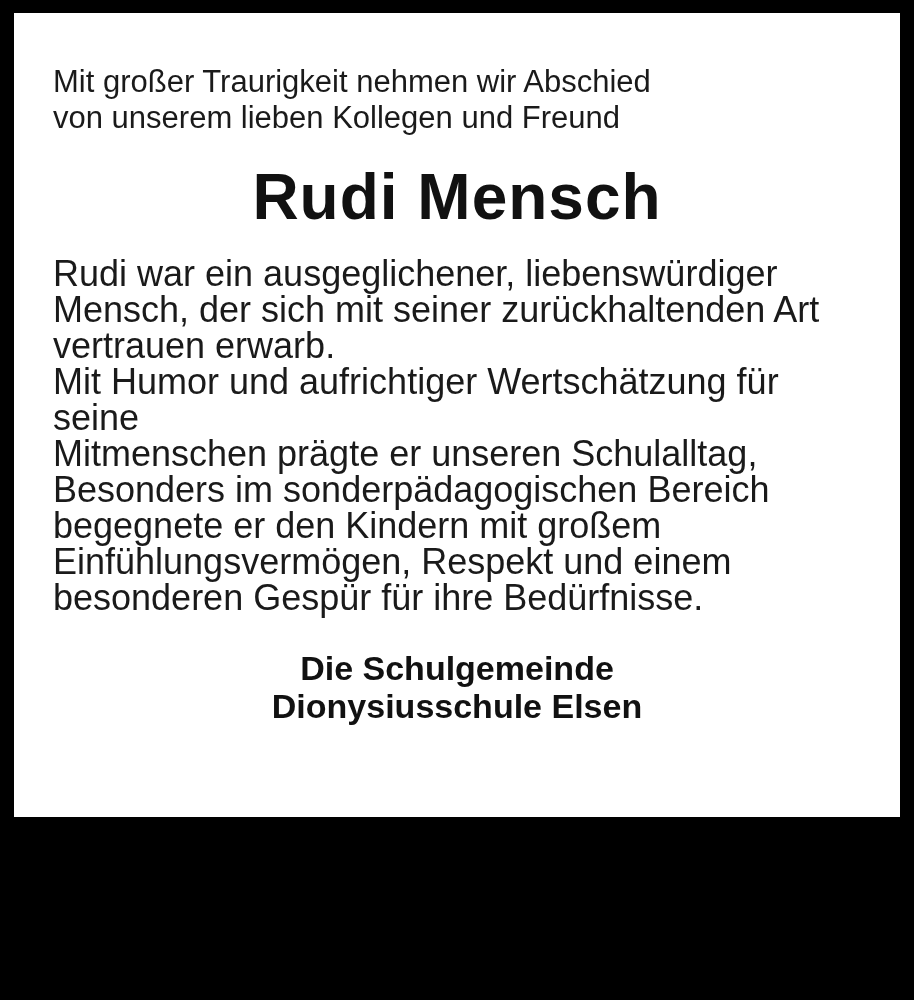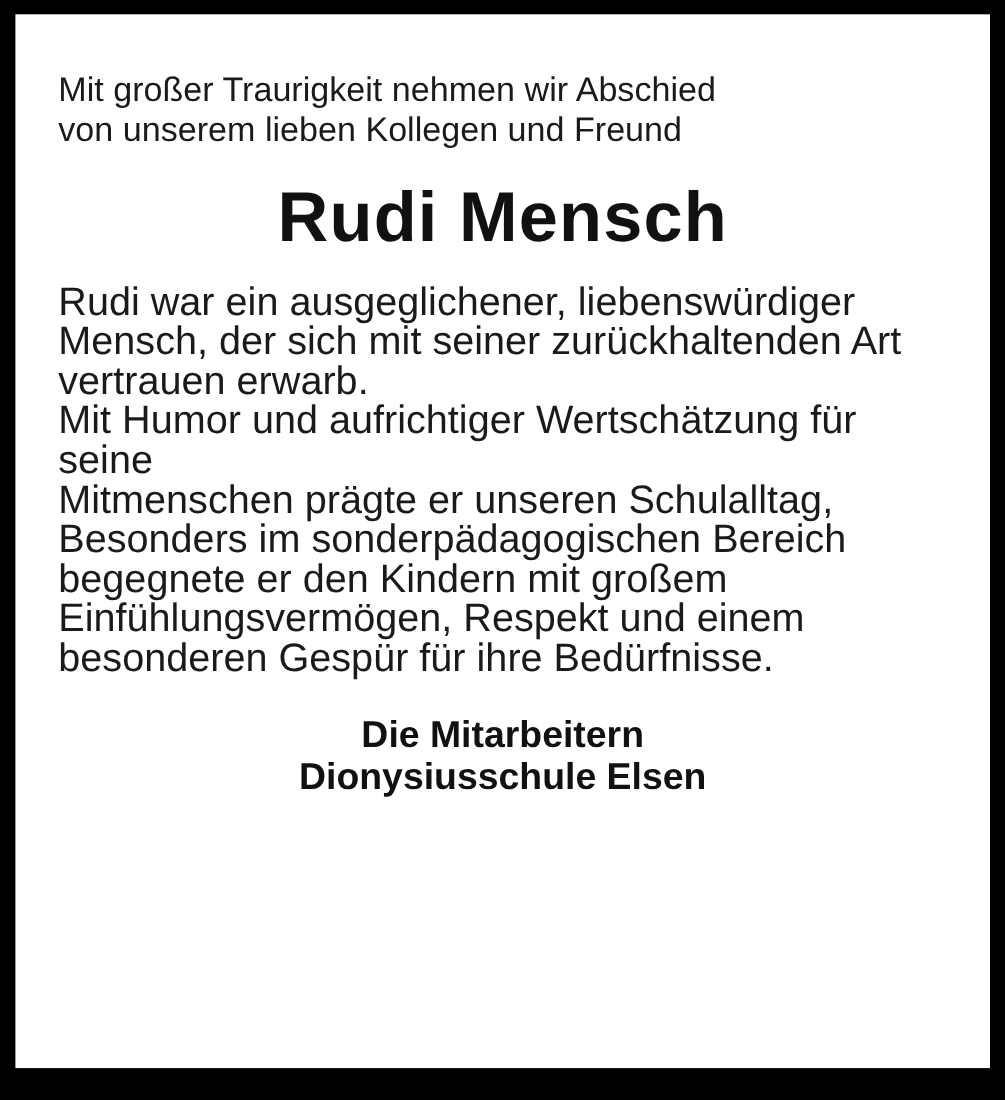--- a/index.html
+++ b/index.html
@@ -17,21 +17,21 @@
     position: relative;
     width: 914px;
     height: 1000px;
     background: #000000;
   }
   .sheet {
     position: absolute;
     left: 14px;
     top: 13px;
     width: 886px;
-    height: 958px;
+    height: 804px;
     background: #ffffff;
     box-sizing: border-box;
     padding: 51px 39px 0 39px;
     overflow: hidden;
     color: #1a1a1a;
   }
   p {
     margin: 0;
     white-space: pre-wrap;
   }
@@ -75,16 +75,16 @@
     <p class="name">Rudi Mensch</p>
     <p class="body-para para-1">Rudi war ein ausgeglichener, liebenswürdiger
 Mensch, der sich mit seiner zurückhaltenden Art
 vertrauen erwarb.
 Mit Humor und aufrichtiger Wertschätzung für seine
 Mitmenschen prägte er unseren Schulalltag,
 Besonders im sonderpädagogischen Bereich
 begegnete er den Kindern mit großem
 Einfühlungsvermögen, Respekt und einem
 besonderen Gespür für ihre Bedürfnisse.</p>
-    <p class="signature">Die Mitarbeitern
+    <p class="signature">Die Schulgemeinde
 Dionysiusschule Elsen</p>
   </div>
 </div>
 
 </body></html>

